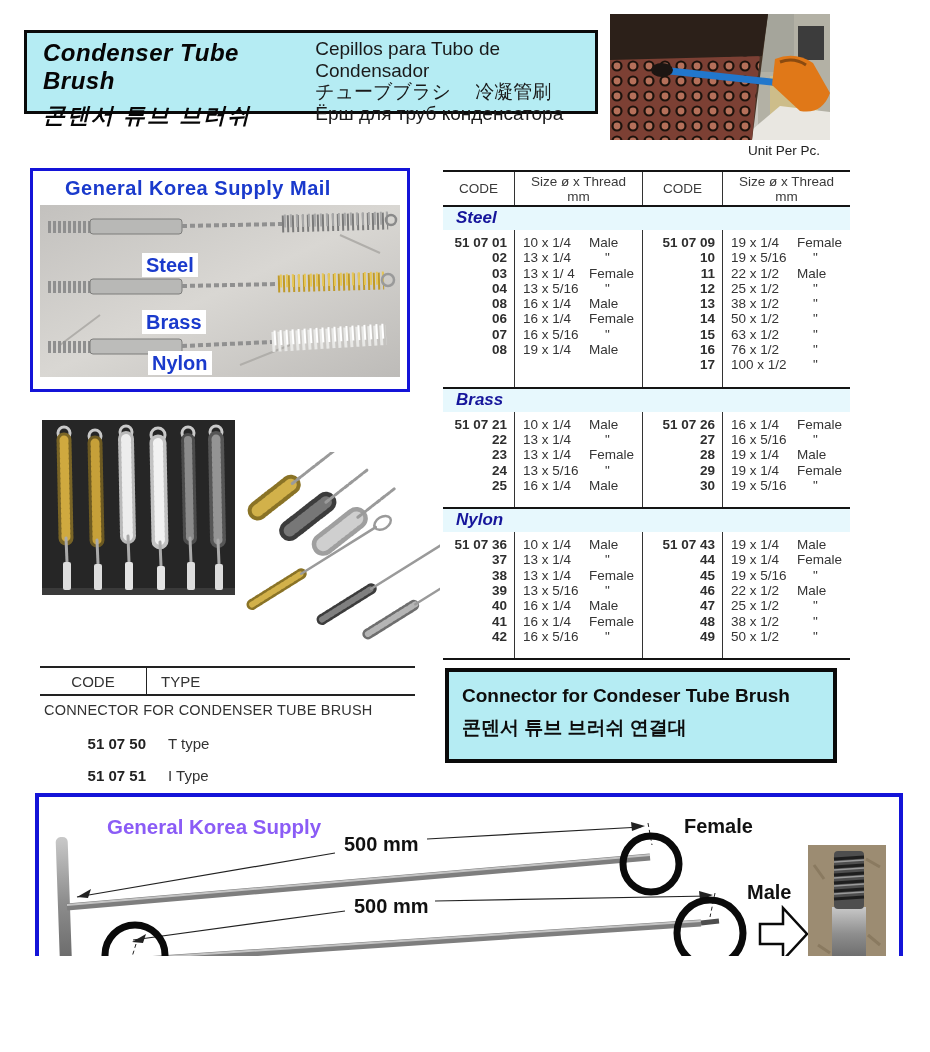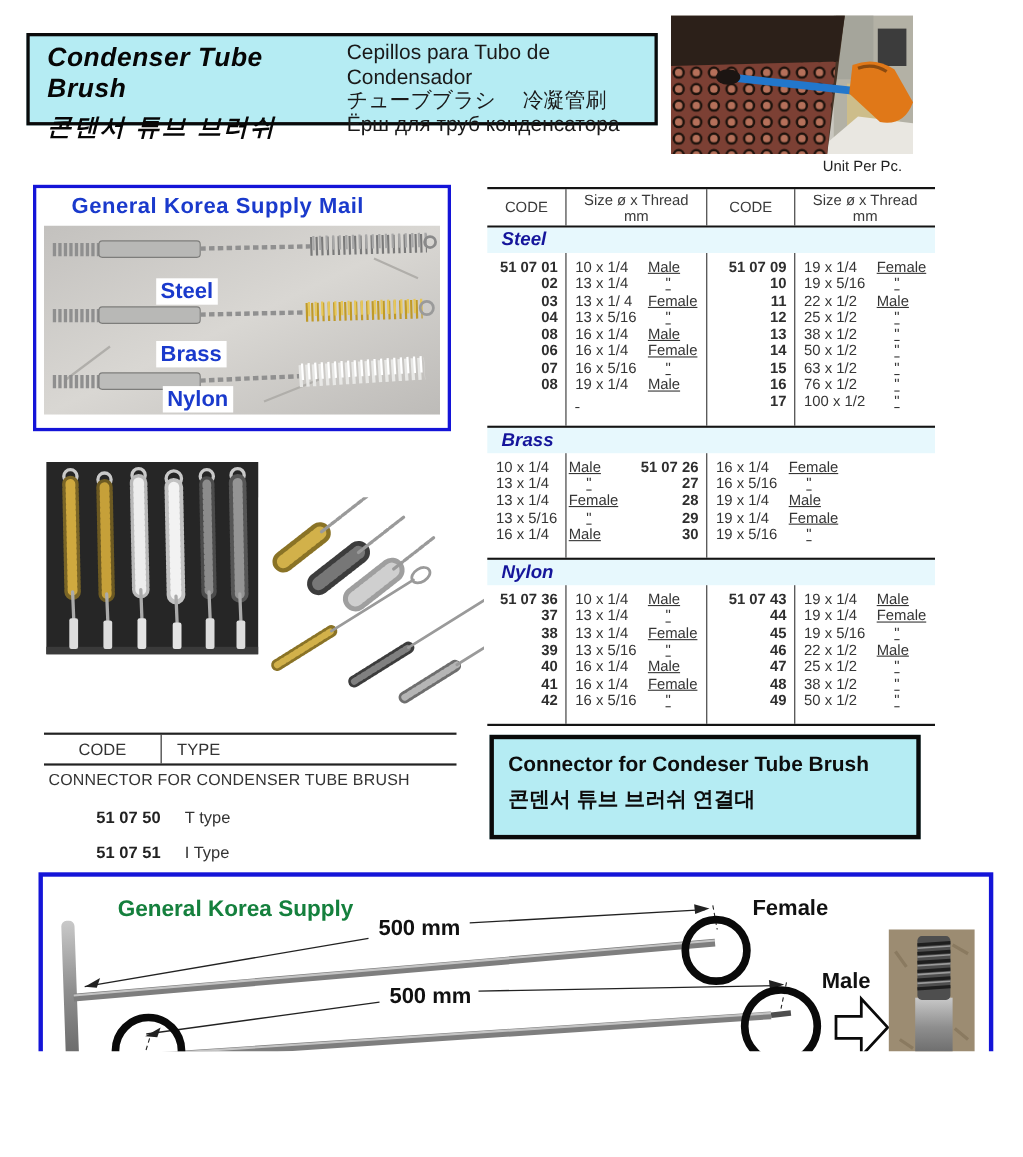--- a/index.html
+++ b/index.html
@@ -33,21 +33,21 @@
     text-align:center;color:#3a3a3a;}
   #size-table .thead>div{height:100%;display:flex;flex-direction:column;justify-content:center;line-height:15px;}
   #size-table .thead>div:nth-child(-n+3){border-right:1.4px solid #333;}
   .sec-stripe{height:23px;background:#e7f8fd;color:#15159b;font-style:italic;font-weight:bold;
     font-size:17px;padding:1px 0 0 13px;box-sizing:border-box;}
   .sec-rows{display:grid;grid-template-columns:72px 128px 80px 127px;border-bottom:2px solid #141414;}
   .sec-rows .col{padding:5px 0 14px 0;line-height:15.3px;}
   .sec-rows .col.vline{border-right:1.4px solid #333;}
   .code-col{text-align:right;}
   .code-col div{padding-right:7px;font-weight:bold;color:#2e2e2e;}
-  .size-col div{padding-left:8px;white-space:nowrap;text-decoration:underline;}
+  .size-col div{padding-left:8px;white-space:nowrap;}
   .size-col .sz{display:inline-block;min-width:64px;}
   .size-col .gd{margin-left:2px;}
   .size-col .gd.ditto{padding-left:16px;}
 
   
   #six-brush-photo{position:absolute;left:42px;top:420px;width:193px;height:175px;}
   #brush-set-photo{position:absolute;left:235px;top:452px;width:205px;height:188px;}
 
   
   #connector-table{position:absolute;left:40px;top:666px;width:375px;color:#333;}
@@ -64,21 +64,21 @@
 
   
   #connector-box{position:absolute;left:445px;top:668px;width:371px;height:79px;
     background:#b5ecf3;border:4px solid #0a0a0a;padding:8px 0 0 13px;box-sizing:content-box;}
   #connector-box .l1,#connector-box .l2{font-size:19px;font-weight:bold;color:#0d0d0d;line-height:32px;}
 
   
   #diagram-box{position:absolute;left:35px;top:793px;width:860px;height:222px;
     border:4px solid #1414d8;background:#fff;}
   #diagram-box .dsvg{position:absolute;left:0;top:0;}
-  #diagram-box .brand2{position:absolute;left:68px;top:18px;font-size:20.5px;font-weight:bold;color:#15803d;}
+  #diagram-box .brand2{position:absolute;left:68px;top:18px;font-size:20.5px;font-weight:bold;color:#8b5cf6;}
   .dim-label{position:absolute;font-size:20px;font-weight:bold;color:#111;background:#fff;padding:0 5px;}
   .gender-label{position:absolute;font-size:20px;font-weight:bold;color:#111;}
 </style>
 </head>
 <body>
 
 <div id="page">
 
   <div id="title-box">
     <div class="tleft">
@@ -221,20 +221,27 @@
           <div><span class="sz">25 x 1/2</span><span class="gd ditto">"</span></div>
           <div><span class="sz">38 x 1/2</span><span class="gd ditto">"</span></div>
           <div><span class="sz">50 x 1/2</span><span class="gd ditto">"</span></div>
           <div><span class="sz">63 x 1/2</span><span class="gd ditto">"</span></div>
           <div><span class="sz">76 x 1/2</span><span class="gd ditto">"</span></div>
           <div><span class="sz">100 x 1/2</span><span class="gd ditto">"</span></div>
         </div>
       </div>
       <div class="sec-stripe">Brass</div>
       <div class="sec-rows">
+        <div class="col code-col vline">
+          <div>51 07 21</div>
+          <div>22</div>
+          <div>23</div>
+          <div>24</div>
+          <div>25</div>
+        </div>
         <div class="col size-col vline">
           <div><span class="sz">10 x 1/4</span><span class="gd">Male</span></div>
           <div><span class="sz">13 x 1/4</span><span class="gd ditto">"</span></div>
           <div><span class="sz">13 x 1/4</span><span class="gd">Female</span></div>
           <div><span class="sz">13 x 5/16</span><span class="gd ditto">"</span></div>
           <div><span class="sz">16 x 1/4</span><span class="gd">Male</span></div>
         </div>
         <div class="col code-col vline">
           <div>51 07 26</div>
           <div>27</div>

